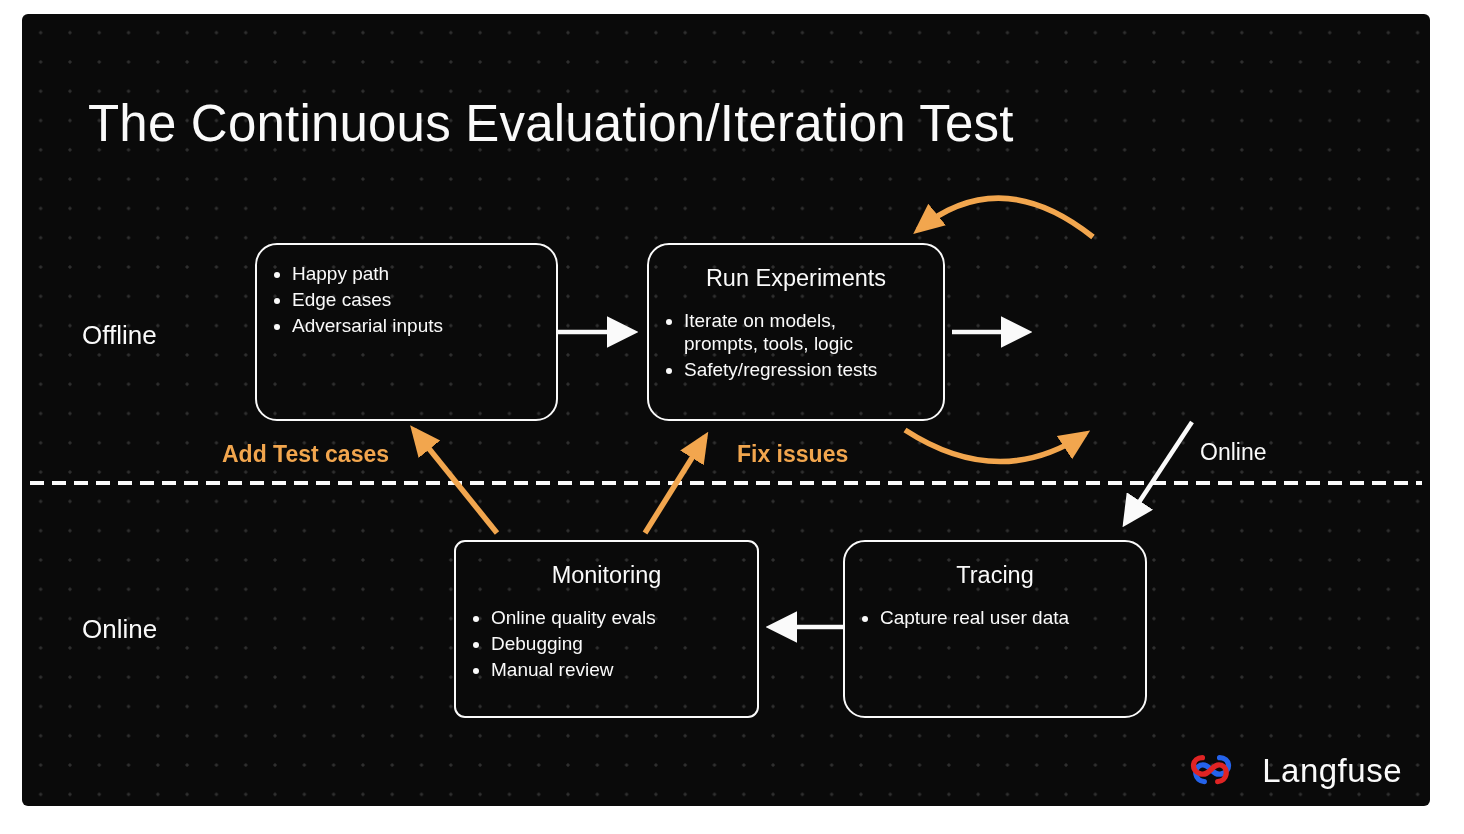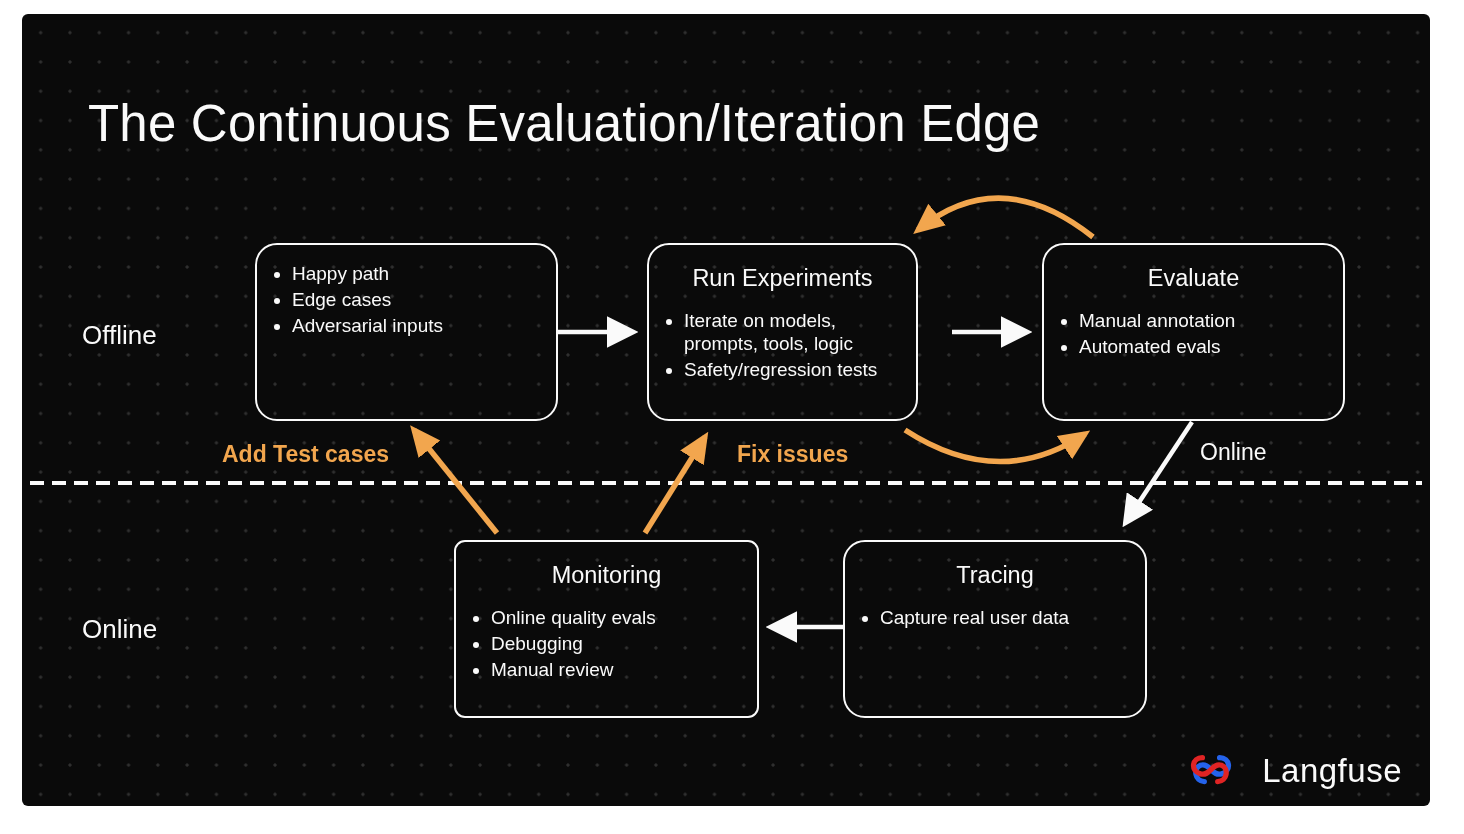--- a/index.html
+++ b/index.html
@@ -77,21 +77,21 @@
   }
   .logo-icon svg{display:block;}
   .logo-icon .red{stroke:var(--logo-red);}
   .logo-icon .blue{stroke:var(--logo-blue);}
 </style>
 </head>
 <body>
 
 <div class="slide">
 
-  <div class="slide-title">The Continuous Evaluation/Iteration Edge</div>
+  <div class="slide-title">The Continuous Evaluation/Iteration Test</div>
 
   <div class="section-label offline">Offline</div>
   <div class="section-label online">Online</div>
 
   <svg class="arrows" width="1408" height="792" viewBox="0 0 1408 792">
     <defs>
       <marker id="mkW" viewBox="0 0 10 10" refX="8" refY="5" markerWidth="7" markerHeight="7" orient="auto" markerUnits="strokeWidth">
         <path d="M0,0 L10,5 L0,10 z"></path>
       </marker>
       <marker id="mkO" viewBox="0 0 10 10" refX="8" refY="5" markerWidth="5.6" markerHeight="5.6" orient="auto" markerUnits="strokeWidth">
@@ -113,35 +113,28 @@
   </svg>
 
   <div class="box" style="left:233px;top:229px;width:303px;">
     <ul class="box-list">
       <li>Happy path</li>
       <li>Edge cases</li>
       <li>Adversarial inputs</li>
     </ul>
   </div>
 
-  <div class="box" style="left:625px;top:229px;width:271px;">
+  <div class="box" style="left:625px;top:229px;width:298px;">
     <div class="box-title">Run Experiments</div>
     <ul class="box-list">
       <li class="narrow">Iterate on models, prompts, tools, logic</li>
       <li>Safety/regression tests</li>
     </ul>
   </div>
 
-  <div class="box" style="left:1020px;top:229px;width:303px;">
-    <div class="box-title">Evaluate</div>
-    <ul class="box-list">
-      <li>Manual annotation</li>
-      <li>Automated evals</li>
-    </ul>
-  </div>
 
   <div class="box" style="left:432px;top:526px;width:305px;border-radius:11px;">
     <div class="box-title">Monitoring</div>
     <ul class="box-list">
       <li>Online quality evals</li>
       <li>Debugging</li>
       <li>Manual review</li>
     </ul>
   </div>
 

